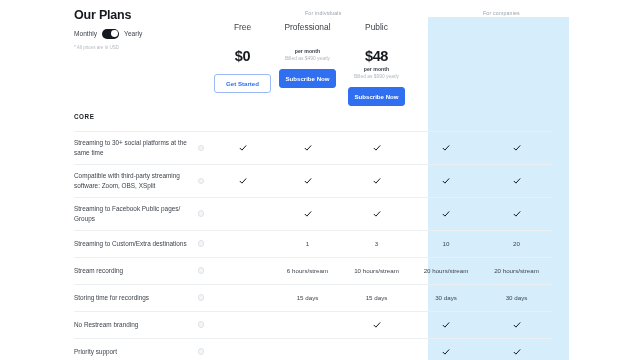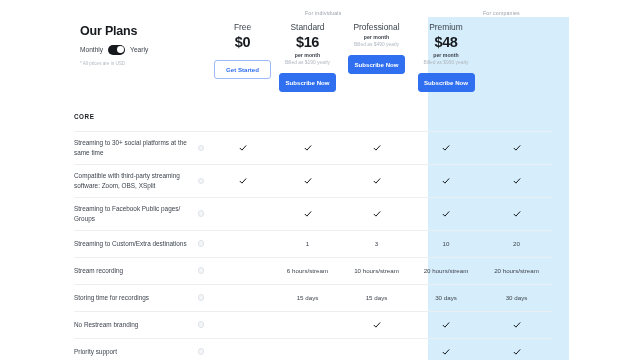--- a/index.html
+++ b/index.html
@@ -47,21 +47,21 @@
     align-items: stretch;
   }
 
   .head {
     position: relative;
     padding-top: 22px;
     height: 100px;
   }
   .head-cell { text-align: center; position: relative; }
 
-  .brand { padding-top: 24px; margin-left: 6px; }
+  .brand { padding-top: 8px; }
   .brand-title {
     font-size: 12.5px; font-weight: bold; letter-spacing: -.2px;
     color: #16191d;
   }
   .toggle-row {
     display: flex; align-items: center; gap: 5px;
     margin-top: 7px;
   }
   .toggle-label { font-size: 6.6px; color: #3d444d; }
   .switch {
@@ -71,21 +71,21 @@
   }
   .switch .knob {
     position: absolute; top: 1.3px; right: 1.3px;
     width: 6.9px; height: 6.9px; border-radius: 50%;
     background: #ffffff;
   }
   .fineprint {
     margin-top: 6px; font-size: 4.6px; color: #b3bac2;
   }
 
-  .plan-name { font-size: 8.4px; color: #3d444d; margin-bottom: 2px; }
+  .plan-name { font-size: 8.4px; color: #3d444d; margin-bottom: 16px; }
   .plan-price { font-size: 14.5px; font-weight: bold; letter-spacing: -.4px; color: #16191d; }
   .plan-per { font-size: 5.2px; color: #3d444d; margin-top: 2px; font-weight: bold; }
   .plan-billed { font-size: 4.9px; color: #b0b7bf; margin-top: 2px; }
 
   .cta {
     display: inline-block; margin-top: 8px;
     font-size: 6.1px; font-weight: bold;
     padding: 5px 0; width: 57px; border-radius: 3px;
     cursor: pointer; text-align: center;
   }
@@ -155,38 +155,31 @@
       <div class="head spacer-head"></div>
 
       <div class="head head-cell">
         <div class="plan-name">Free</div>
         <div class="plan-price">$0</div>
         <div class="plan-per"></div>
         <div class="plan-billed"></div>
         <div class="cta ghost">Get Started</div>
       </div>
 
-      <div class="head head-cell">
-        <div class="plan-name">Standard</div>
-        <div class="plan-price">$16</div>
-        <div class="plan-per">per month</div>
-        <div class="plan-billed">Billed as $190 yearly</div>
-        <div class="cta solid">Subscribe Now</div>
-      </div>
 
       <div class="head head-cell">
         
         <div class="plan-name">Professional</div>
         <div class="plan-per">per month</div>
         <div class="plan-billed">Billed as $490 yearly</div>
         <div class="cta solid">Subscribe Now</div>
       </div>
 
       <div class="head head-cell">
-        <div class="plan-name">Premium</div>
+        <div class="plan-name">Public</div>
         <div class="plan-price">$48</div>
         <div class="plan-per">per month</div>
         <div class="plan-billed">Billed as $990 yearly</div>
         <div class="cta solid">Subscribe Now</div>
       </div>
 
 
     <div class="section-head">CORE</div>
         <div class="cell feat">Streaming to 30+ social platforms at the same time</div>
         <div class="cell info">

